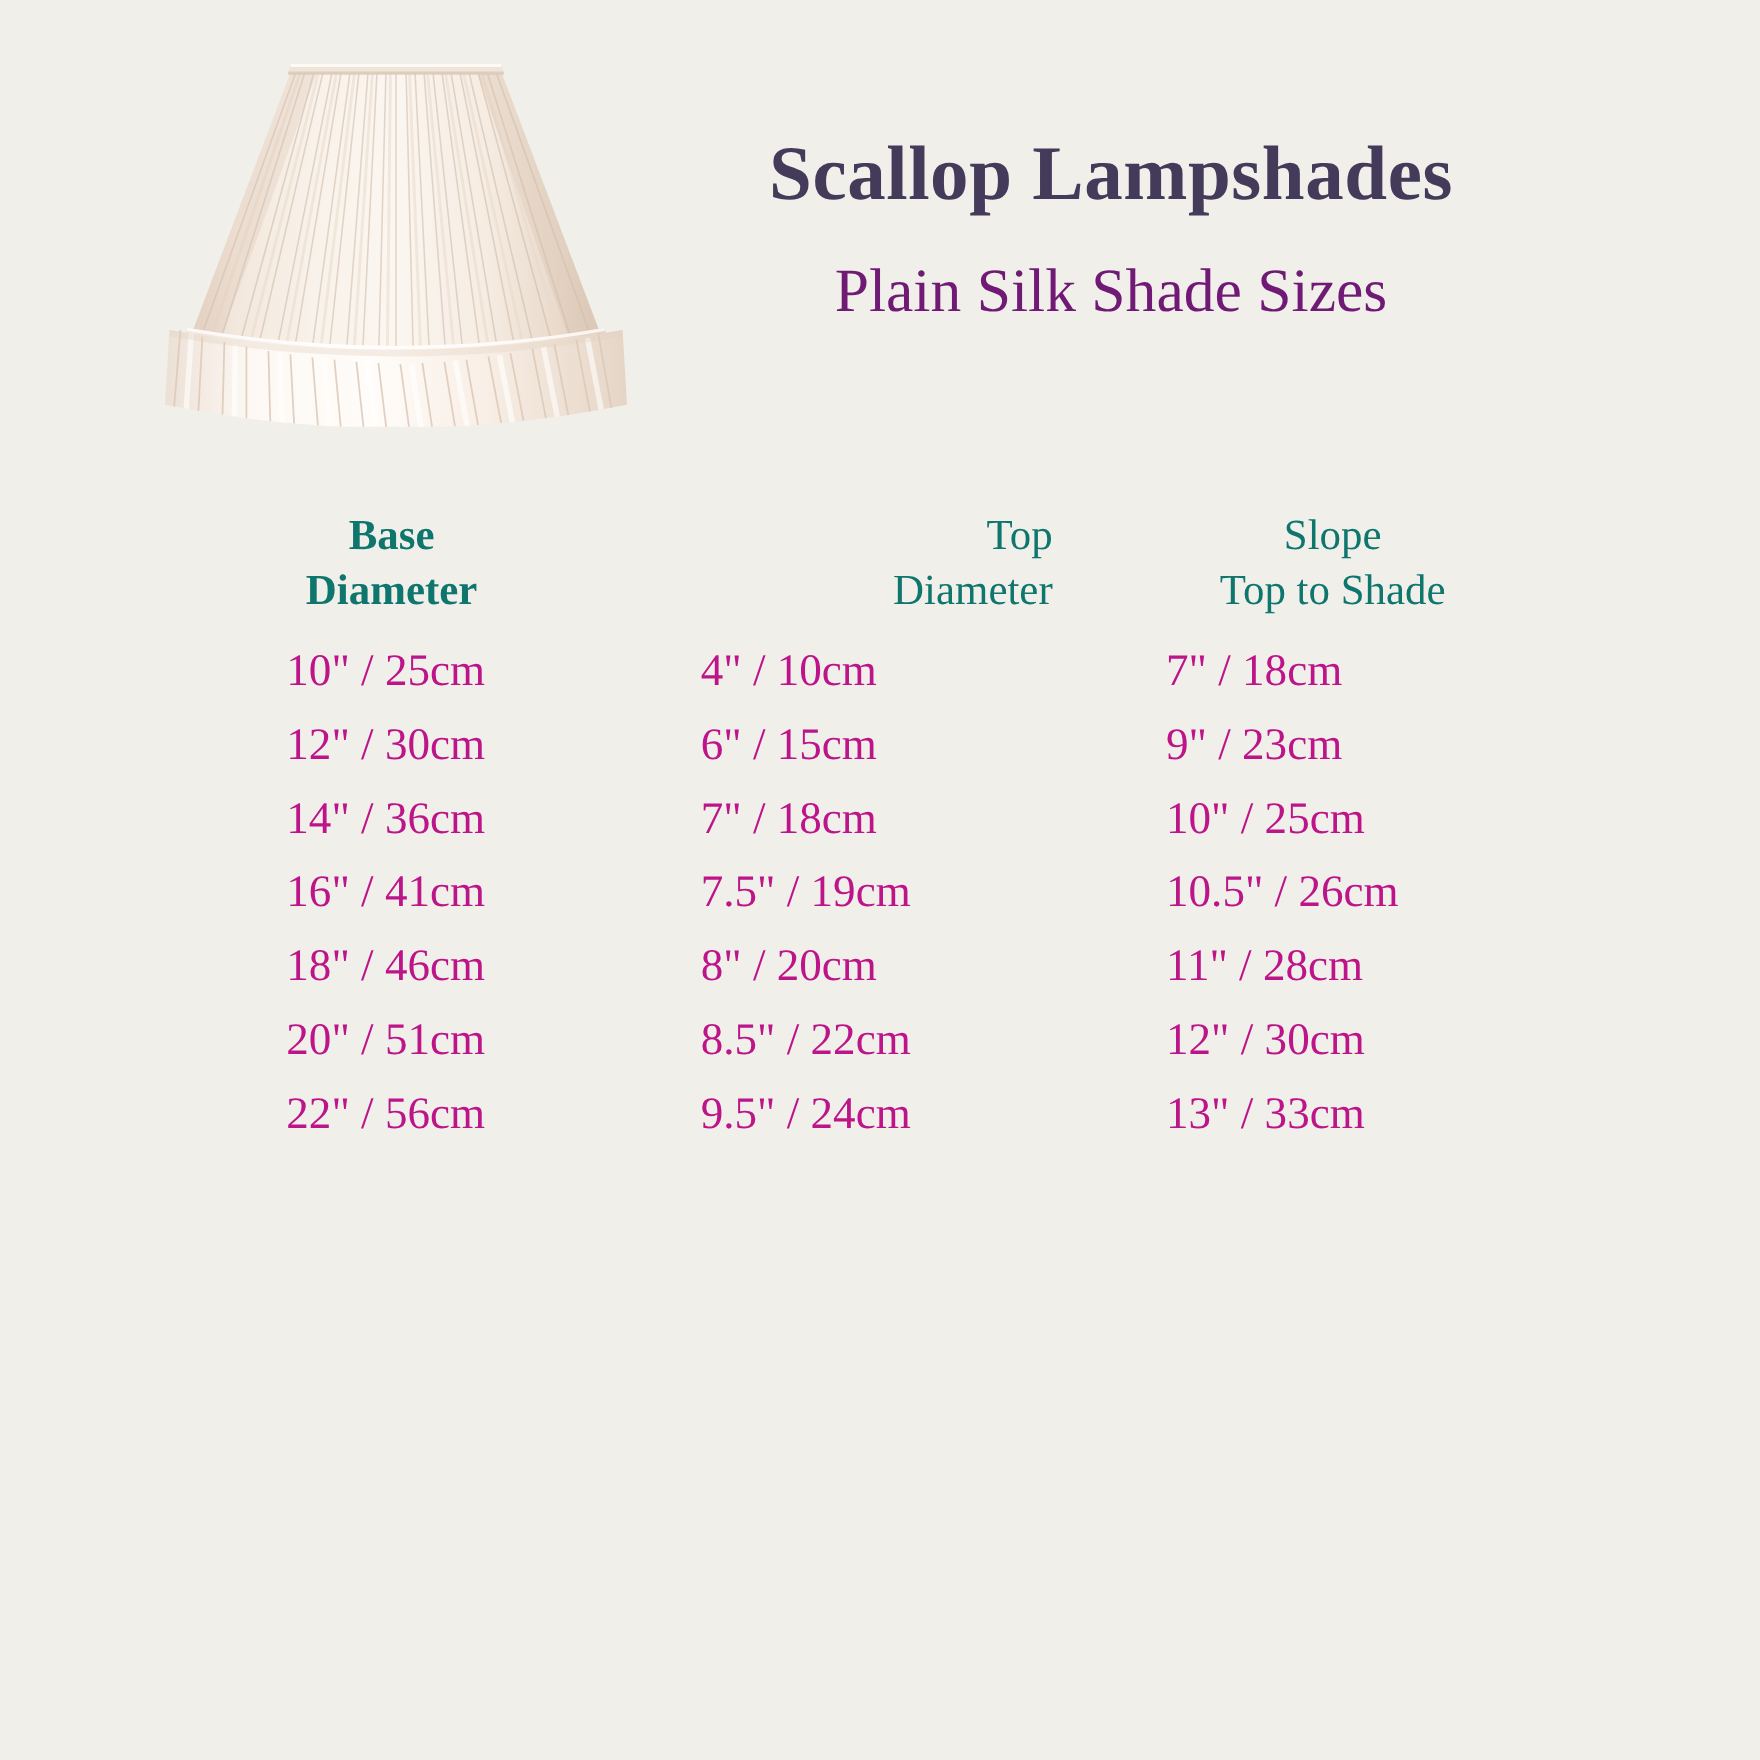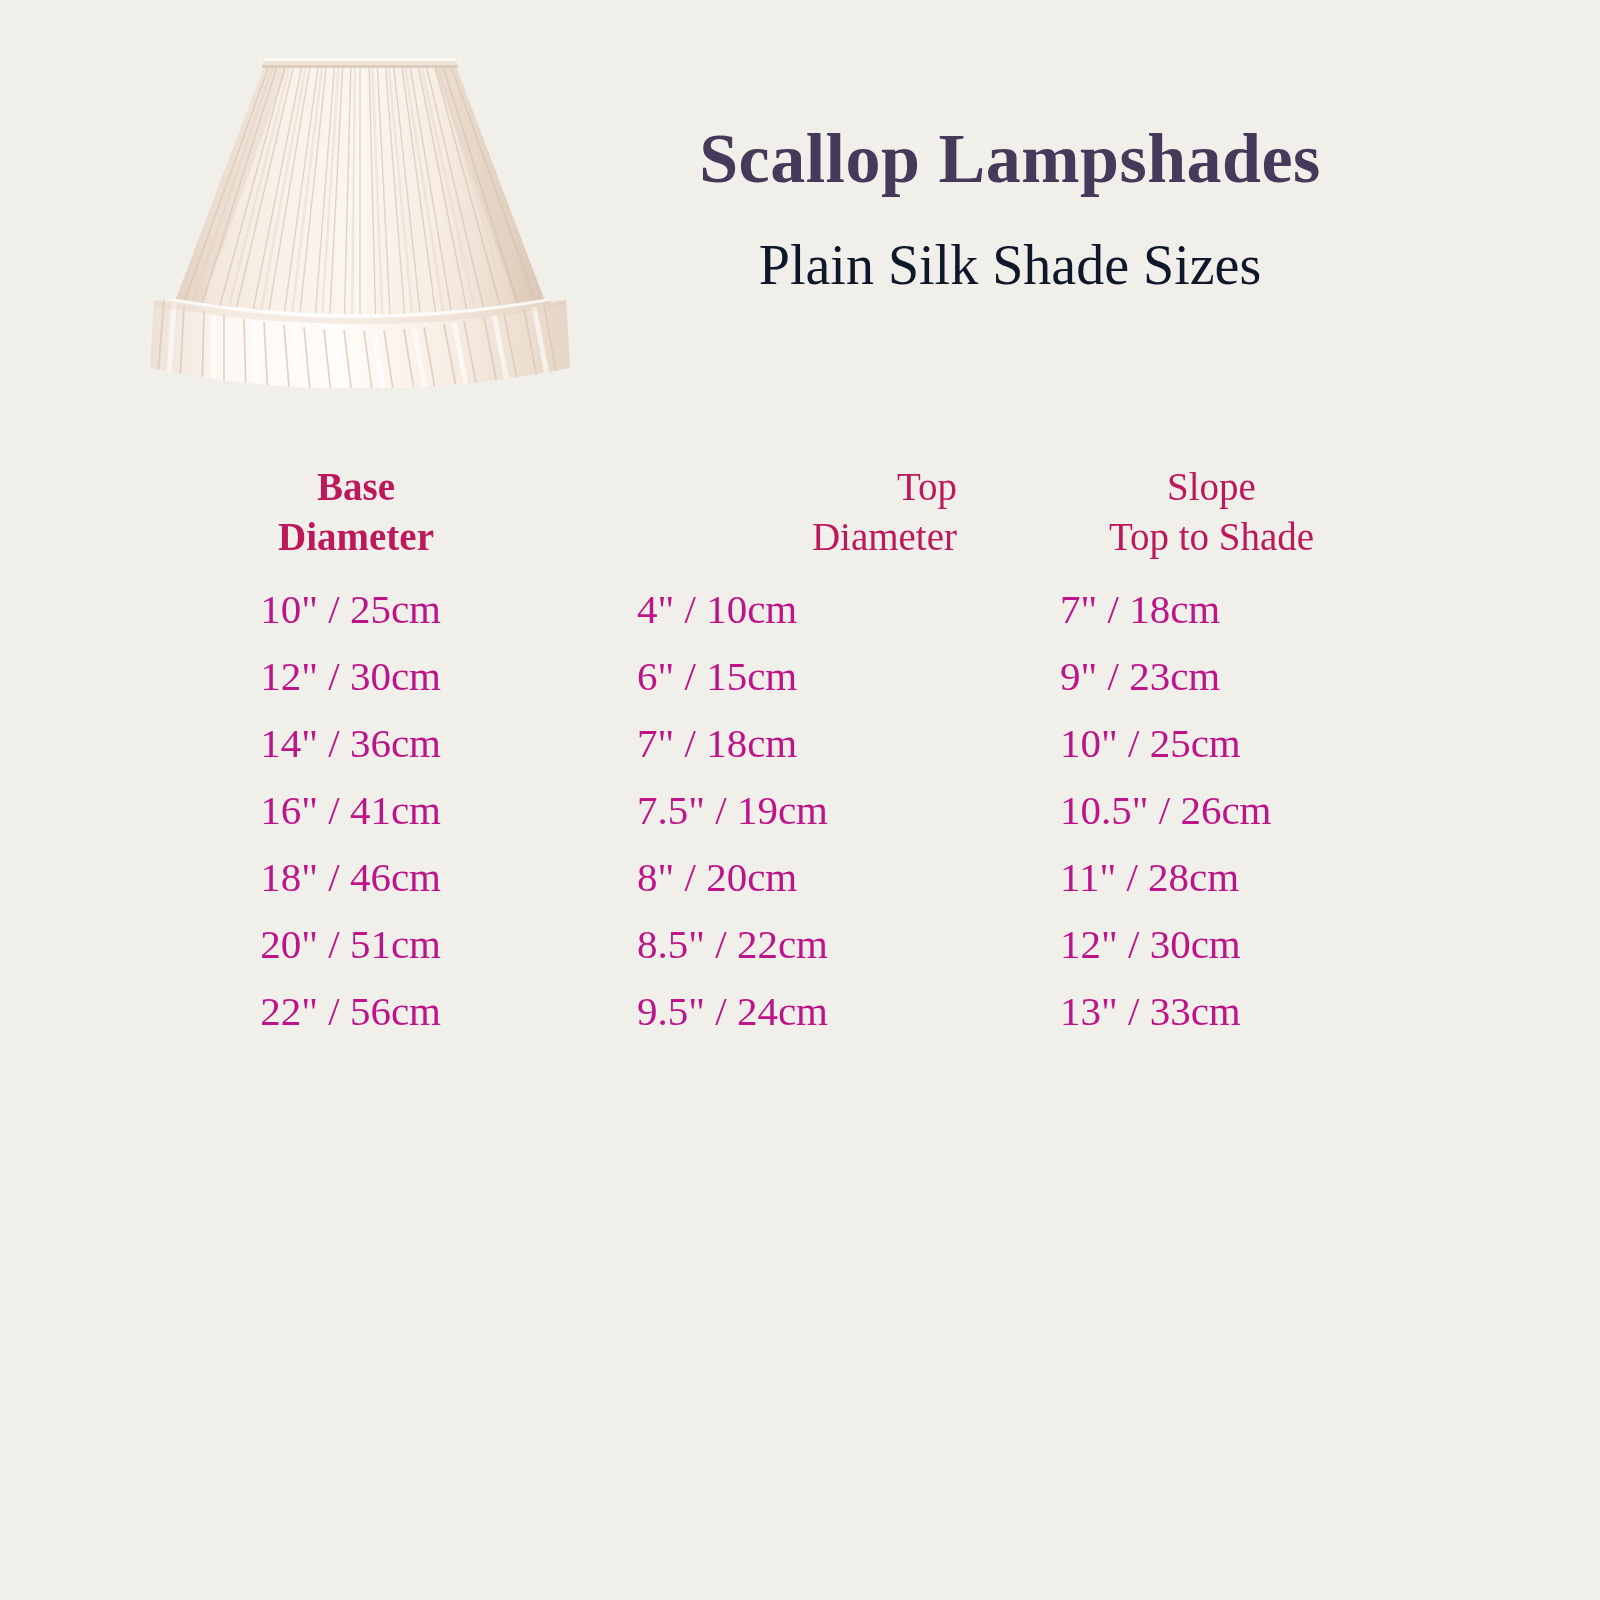--- a/index.html
+++ b/index.html
@@ -29,21 +29,21 @@
     font-weight: bold;
     color: #443a5a;
     letter-spacing: 0.5px;
     line-height: 1.05;
     margin: 0;
     white-space: nowrap;
   }
   .sub-title {
     font-size: 56px;
     font-weight: normal;
-    color: #0f172a;
+    color: #701a75;
     line-height: 1.05;
     margin: 0;
     padding-top: 40px;
     white-space: nowrap;
   }
 
   
   .shade-figure {
     position: absolute;
     left: 140px;
@@ -63,21 +63,21 @@
   .size-table table {
     border-collapse: collapse;
     width: 100%;
     table-layout: fixed;
   }
   .size-table col.c1 { width: 34%; }
   .size-table col.c2 { width: 33%; }
   .size-table col.c3 { width: 33%; }
 
   .size-table th {
-    color: #be185d;
+    color: #0f766e;
     font-size: 39px;
     font-weight: normal;
     line-height: 1.28;
     padding: 0 0 14px 0;
     vertical-align: bottom;
   }
   .size-table th.th-base {
     font-weight: bold;
     text-align: center;
     padding-right: 30px;

